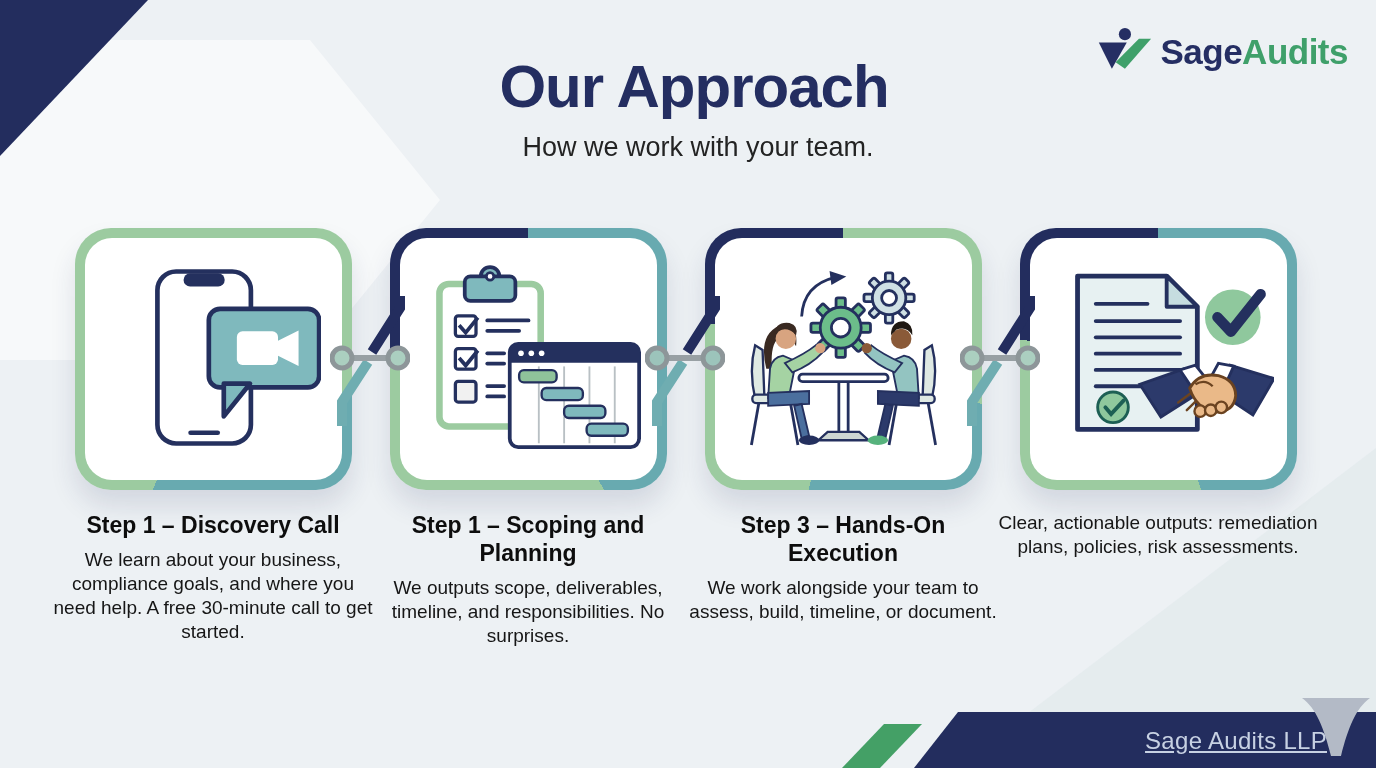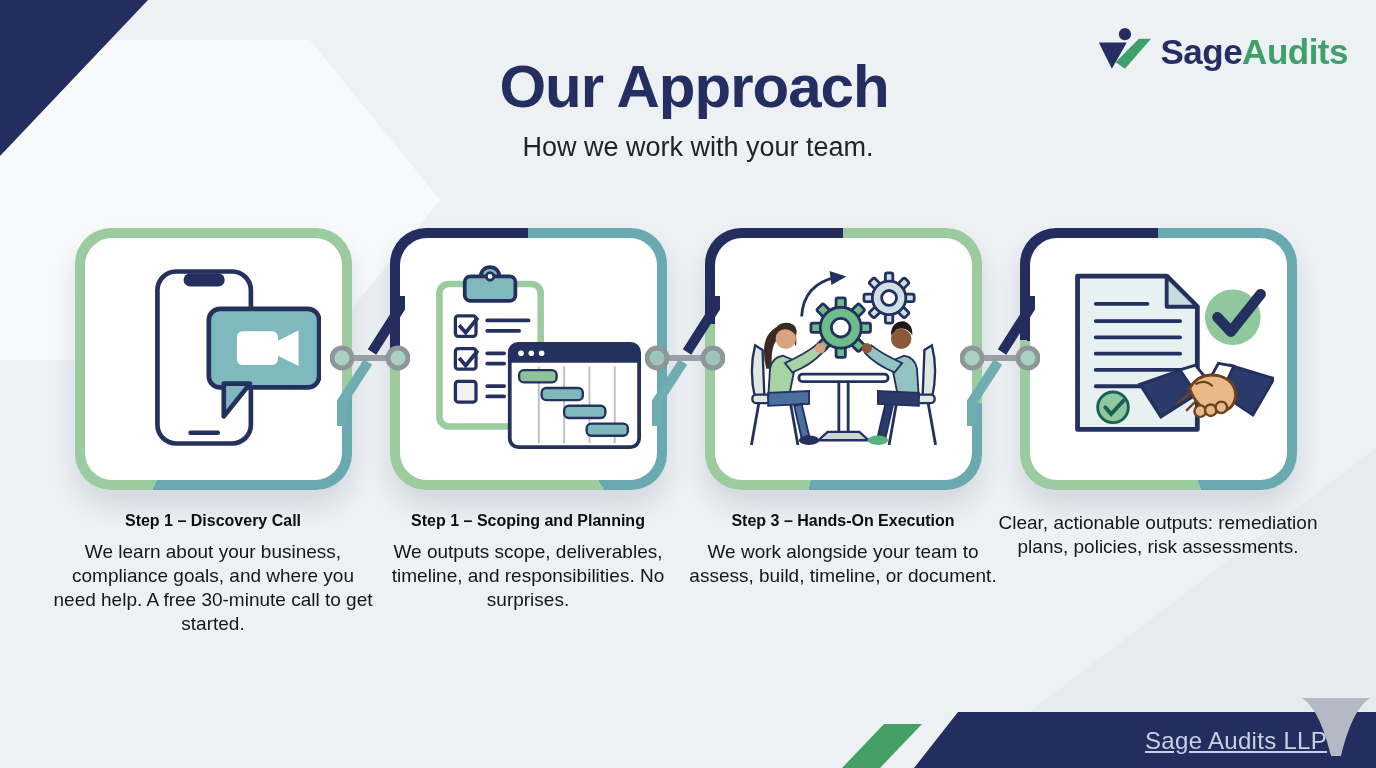--- a/index.html
+++ b/index.html
@@ -77,21 +77,21 @@
   .connector { position:absolute; top:294px; z-index:3; }
   .connector.g1 { left:330px; }
   .connector.g2 { left:645px; }
   .connector.g3 { left:960px; }
   
   .step-block { position:absolute; top:511px; width:320px; text-align:center; z-index:2; }
   .step-block.s1 { left:53px; }
   .step-block.s2 { left:368px; }
   .step-block.s3 { left:683px; }
   .step-block.s4 { left:998px; }
-  .step-title { font-size:16px; font-weight:700; color:#0d0d0d; line-height:1.22; margin-bottom:9px; }
+  .step-title { font-size:23px; font-weight:700; color:#0d0d0d; line-height:1.22; margin-bottom:9px; }
   .step-desc  { font-size:19px; color:#161616; line-height:1.27; }
 </style>
 </head>
 <body>
 
 <div class="bg-wedge1"></div>
 <div class="bg-wedge2"></div>
 <div class="corner-triangle"></div>
 
 <div class="logo">

